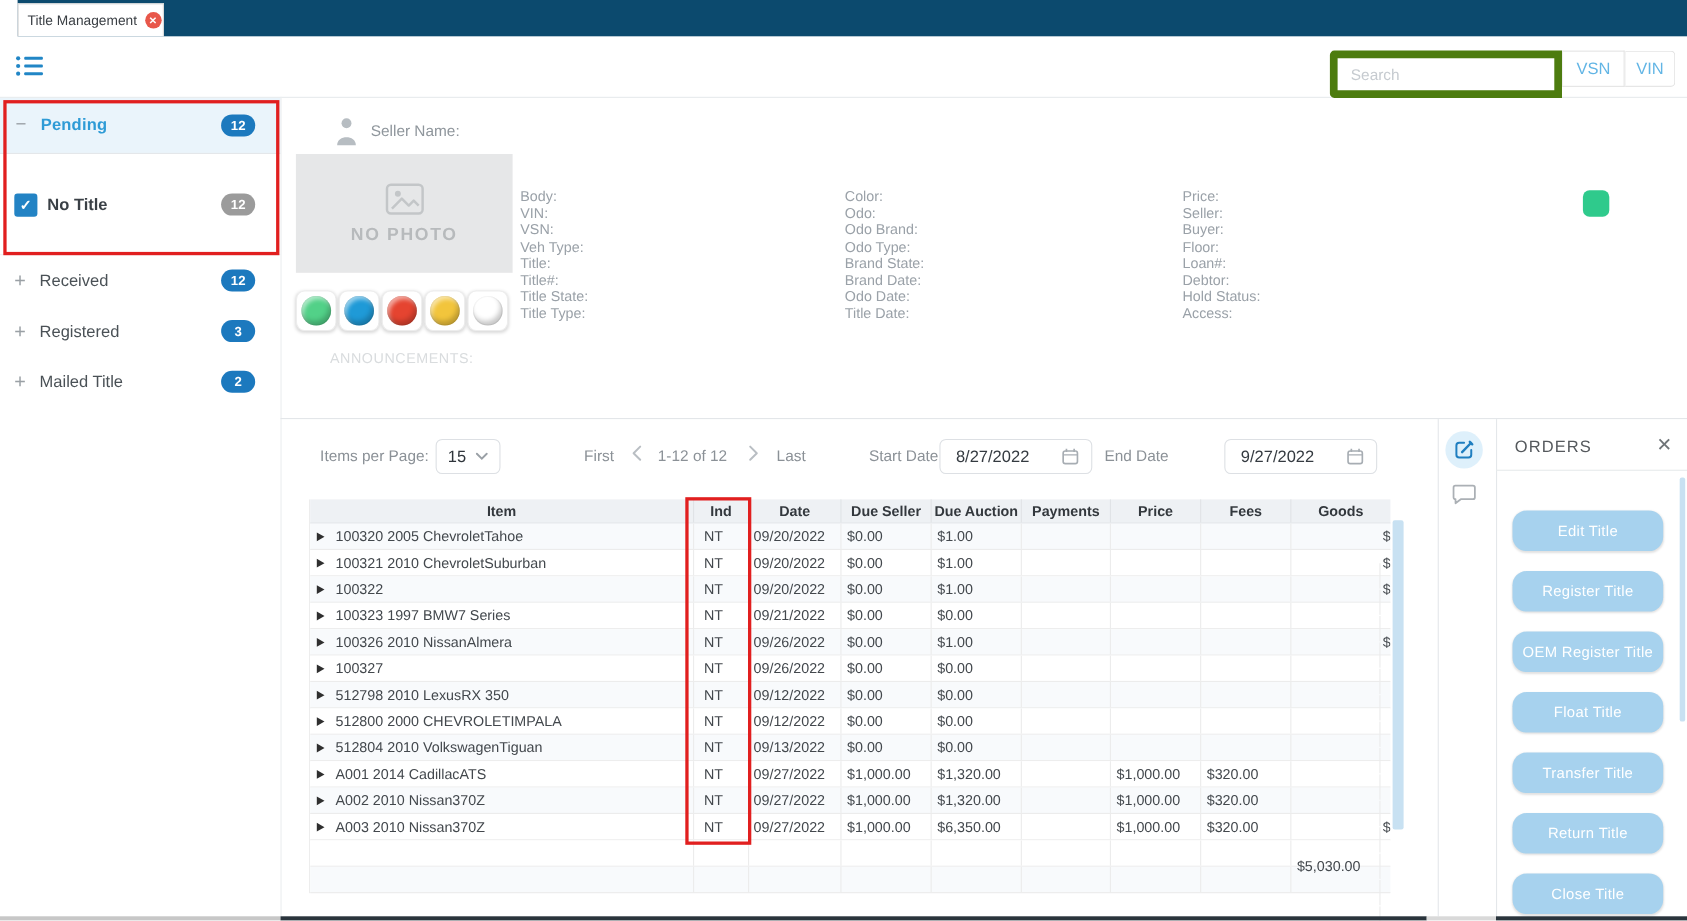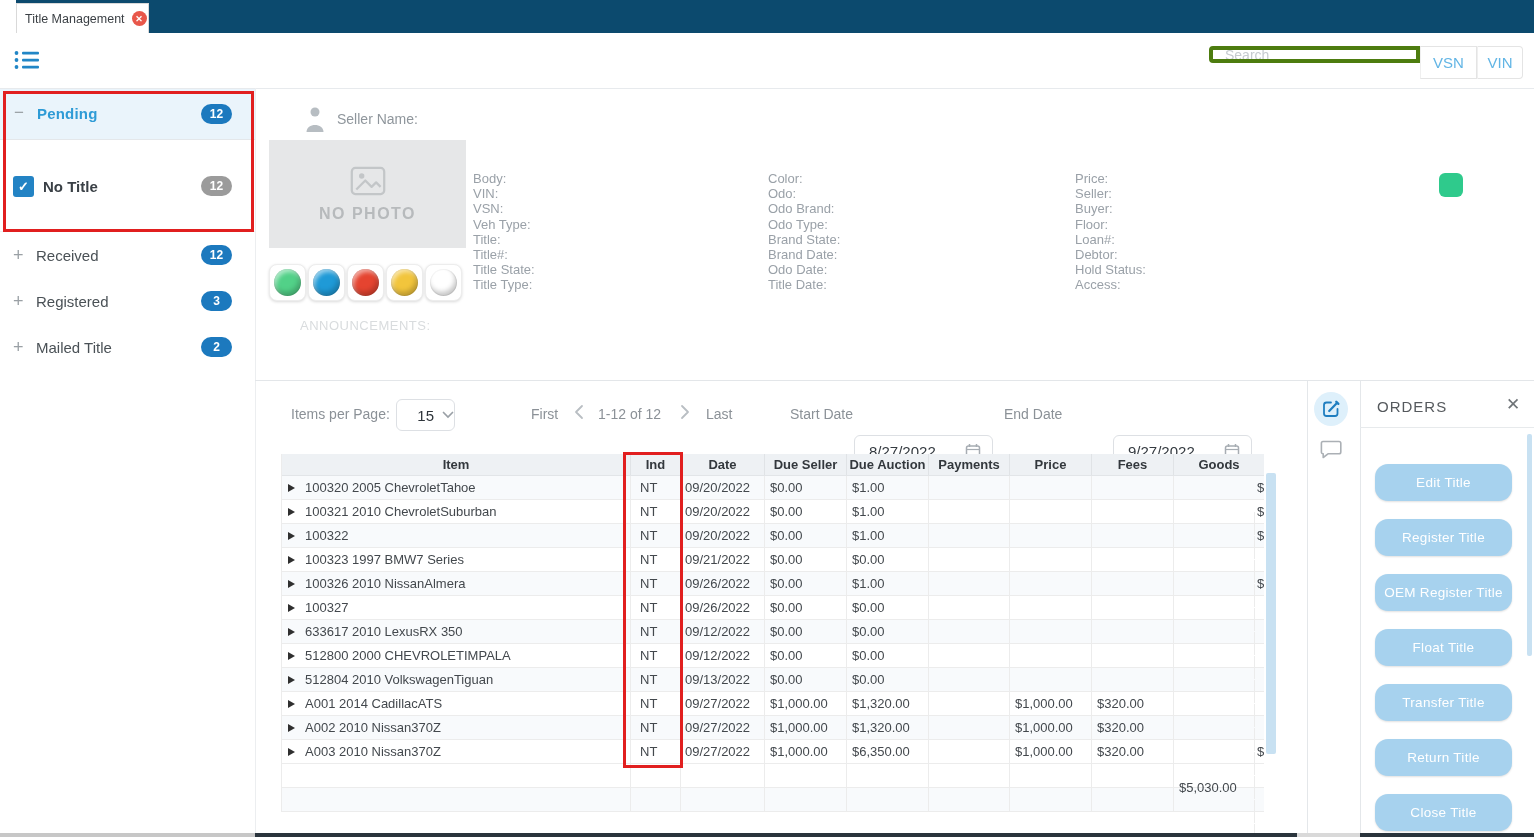--- a/index.html
+++ b/index.html
@@ -47,21 +47,21 @@
   .side-item { position:relative; height:46px; display:flex; align-items:center; cursor:pointer; }
   .plus-ico { width:22px; margin-left:13px; font-size:18px; font-weight:400; color:#9aa0a5; }
   .side-item-label { font-size:15px; color:#4a5156; margin-left:1px; }
   .side-item .badge { margin-left:auto; margin-right:23px; }
 
   .hl-rect { position:absolute; border:3px solid var(--highlight-red,#e11f1f);
       pointer-events:none; z-index:8; }
 
   
   .search-group { position:absolute; left:1209px; top:46px; height:33px; display:flex; }
-  .search-input { width:211px; height:17px; border:4px solid #4d7c0f; border-radius:4px 0 0 4px;
+  .search-input { width:211px; height:43px; border:7px solid #4d7c0f; border-radius:4px 0 0 4px;
       padding:0 12px; font-size:14px; color:#0f172a; outline:none; font-family:inherit; }
   .search-input::placeholder { color:#c6cbd0; }
   .seg-btn { height:33px; border:1px solid #e4e4e4; border-left:1px solid #efefef; background:#fff;
       color:#62b5e5; font-size:15px; display:flex; align-items:center; justify-content:center;
       cursor:pointer; font-family:inherit; }
   .seg-vsn { width:57px; }
   .seg-vin { width:46px; border-radius:0 4px 4px 0; }
 
   
   .seller-ico { position:absolute; left:305px; top:106px; }
@@ -78,26 +78,26 @@
                  inset 0 0 0 1px rgba(0,0,0,.07); }
   .field-col { position:absolute; top:171px; font-size:13px; line-height:15.2px; color:#9aa1a8; }
   .fc1 { left:473px; } .fc2 { left:768px; } .fc3 { left:1075px; }
   .green-square { position:absolute; left:1439px; top:173px; width:24px; height:24px; border-radius:6px;
       background:var(--status-green,#2fca8c); }
   .announcements { position:absolute; left:300px; top:318px; font-size:13px; color:#d9dcde; letter-spacing:.5px; }
 
   
   .ctl-label { position:absolute; font-size:14px; color:#8b9197; white-space:nowrap; }
   .select-box { position:absolute; left:396px; top:399px; width:59px; height:32px; border:1px solid #dde0e4;
-      border-radius:6px; background:#fff; display:flex; align-items:center; justify-content:flex-end; gap:8px;
+      border-radius:6px; background:#fff; display:flex; align-items:center; justify-content:center; gap:8px;
       cursor:pointer; }
   .select-value { font-size:15px; color:#2f353b; }
   .pg-chevron { position:absolute; cursor:pointer; }
   .date-box { position:absolute; top:399px; width:139px; height:32px; border:1px solid #dde0e4;
-      border-radius:6px; background:#fff; display:flex; align-items:center; cursor:pointer;margin-top:36px; }
+      border-radius:6px; background:#fff; display:flex; align-items:center; cursor:pointer; }
   .date-value { font-size:15px; color:#343a40; margin-left:14px; flex:1; }
   .date-box svg { margin-right:11px; }
 
   
   .table { position:absolute; left:281px; top:454px; width:983px; border-left:1px solid #ececec; }
   .thead { display:flex; height:22px; background:#eef1f4; border-bottom:1px solid #e2e5e8; }
   .thead span { display:block; height:21px; line-height:21px; text-align:center; font-size:13px;
       font-weight:bold; color:#33383d; border-right:1px solid #e0e3e6; cursor:pointer; }
   .thead span:nth-of-type(1){width:349px;} .thead span:nth-of-type(2){width:50px;}
   .thead span:nth-of-type(3){width:84px;}  .thead span:nth-of-type(4){width:82px;}
@@ -432,21 +432,21 @@
           <span class="td c-pay"></span>
           <span class="td c-price"></span>
           <span class="td c-fees"></span>
           <span class="td c-goods"></span>
           <span class="td c-more"></span>
         </div>
 
         <div class="trow">
           <span class="td c-item">
             <i class="tri"></i>
-            <span>633617 2010 LexusRX 350</span>
+            <span>512798 2010 LexusRX 350</span>
           </span>
           <span class="td c-ind">NT</span>
           <span class="td c-date">09/12/2022</span>
           <span class="td c-ds">$0.00</span>
           <span class="td c-da">$0.00</span>
           <span class="td c-pay"></span>
           <span class="td c-price"></span>
           <span class="td c-fees"></span>
           <span class="td c-goods"></span>
           <span class="td c-more"></span>

